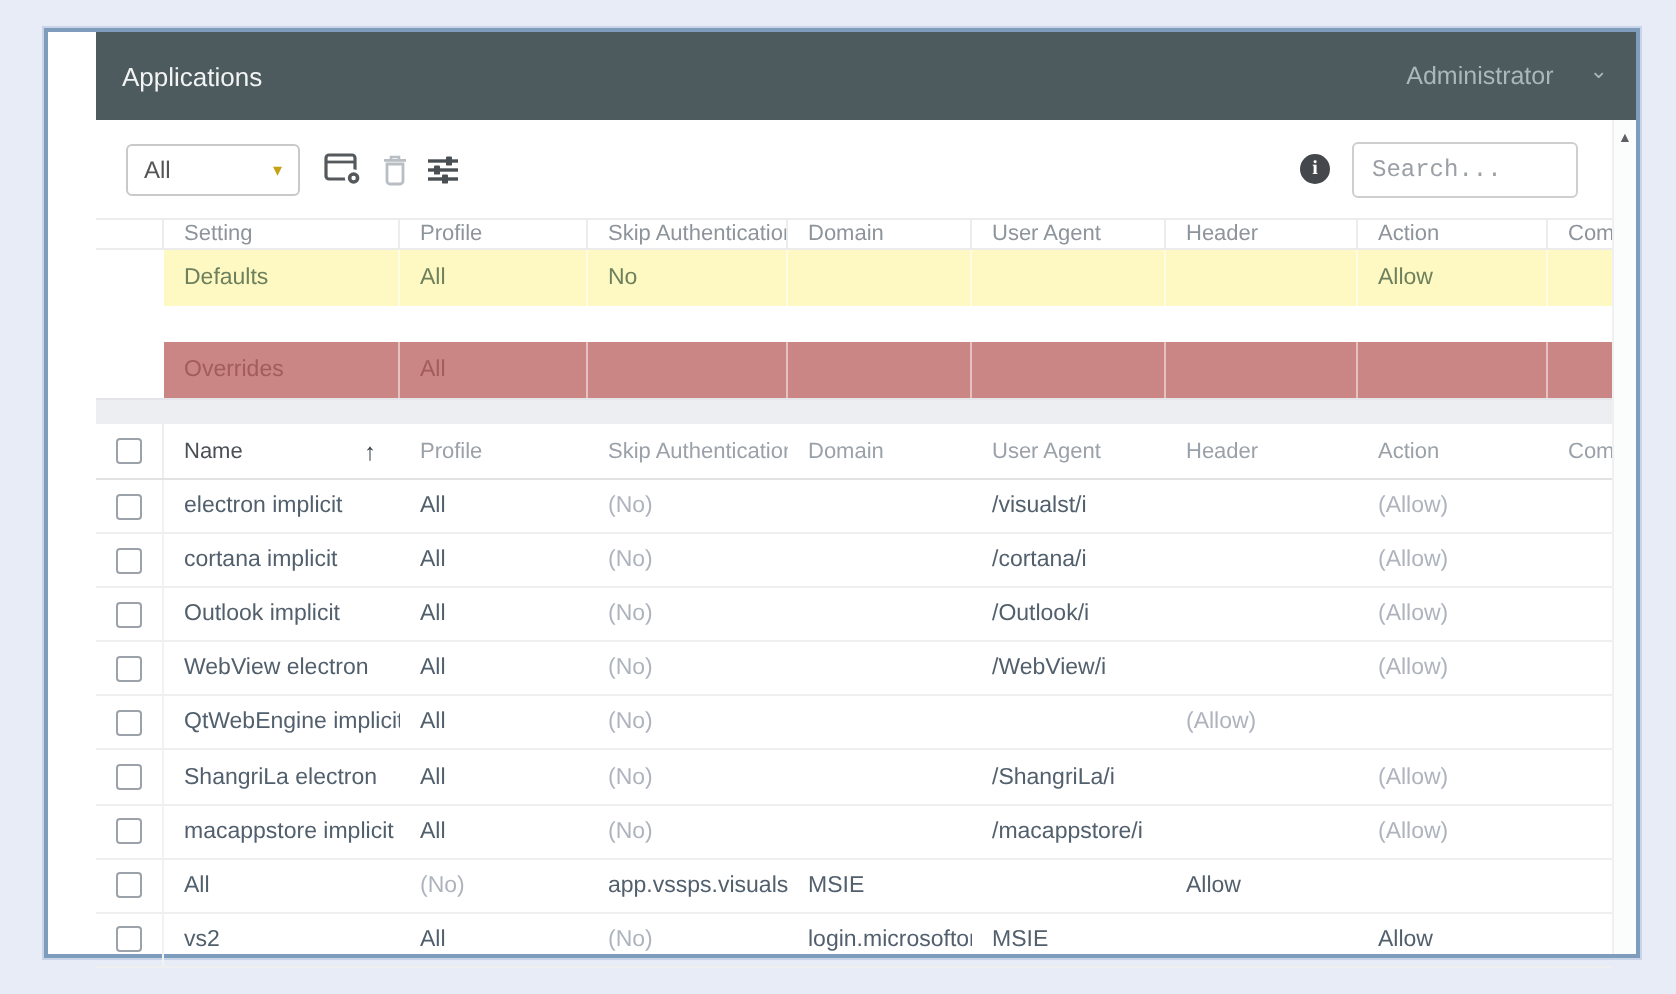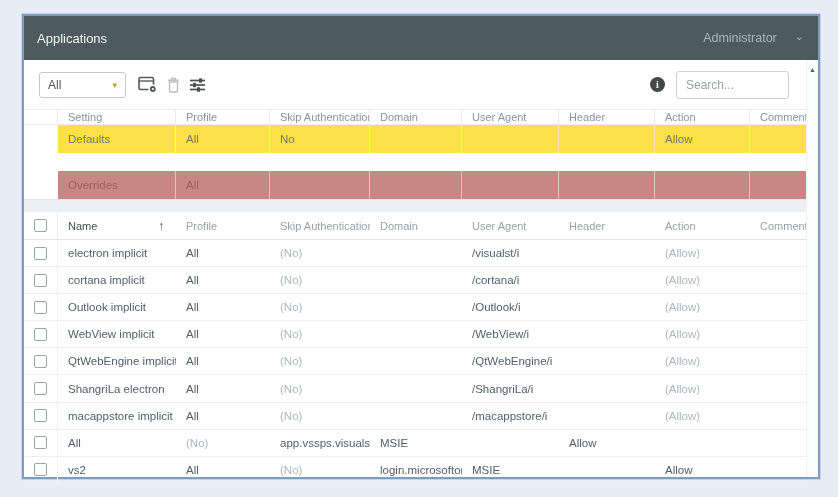--- a/index.html
+++ b/index.html
@@ -8,20 +8,21 @@
     background:#e8ecf7;
     font-family:"Liberation Sans", sans-serif;
     position:relative;
   }
   .panel {
     position:absolute; left:22px; top:14px;
     width:798px; height:465px;
     border:2px solid #7e9dbd;
     background:#fff;
     box-shadow:0 0 0 1px #c9d4e8;
+    padding-left:24px;
   }
   
   .panel-header {
     height:44px; background:#4d5a5e;
     display:flex; align-items:center; justify-content:space-between;
     padding:0 14px 0 13px;
   }
   .panel-title { color:#f2f4f4; font-size:13px; }
   .user-menu { color:#aab8b9; font-size:12.5px; display:flex; align-items:center; gap:18px; cursor:pointer; }
   .user-menu .chev { font-size:11px; line-height:8px; position:relative; top:-2px; }
@@ -46,21 +47,21 @@
   .tb-btn { display:flex; align-items:center; cursor:pointer; }
   .toolbar-right { margin-left:auto; display:flex; align-items:center; gap:11px; padding-right:7px; }
   .info-circle {
     width:15px; height:15px; border-radius:50%; background:#44484c; color:#fff;
     font-size:10px; font-weight:bold; display:flex; align-items:center; justify-content:center;
     font-family:"Liberation Serif", serif;
   }
   .search-input {
     width:113px; height:28px; border:1px solid #cfcfcf; border-radius:3px;
     padding:0 9px; font-size:12px; color:#555; outline:none;
-    font-family:Liberation Sans, sans-serif;
+    font-family:Liberation Mono, monospace;
   }
   .search-input::placeholder { color:#9aa0a6; }
   
   .grid {
     display:grid;
     grid-template-columns:34px 118px 94px 100px 92px 97px 96px 95px minmax(0,1fr);
     align-items:center;
   }
   .cell { padding-left:10px; white-space:nowrap; overflow:hidden; font-size:11.5px; color:#52606d; height:100%; display:flex; align-items:center; }
   .c-select { padding-left:0; justify-content:center; }
@@ -68,21 +69,21 @@
   .checkbox {
     width:13px; height:13px; border:1.5px solid #9ba2aa; border-radius:2px; background:#fff; cursor:pointer;
   }
   
   #defaults-table .thead { height:16px; border-top:1px solid #ececec; border-bottom:1px solid #ececec; }
   #defaults-table .hcell { font-size:11px; color:#8d949b; border-right:1px solid #ececec; }
   #defaults-table .hcell:last-child { border-right:none; }
   #defaults-table .drow { height:28px; }
   #defaults-table .drow .cell { border-right:1px solid rgba(255,255,255,0.5); }
   #defaults-table .drow .cell:last-child { border-right:none; }
-  .row-defaults .cell { background:#fde047; color:#6e805c; }
+  .row-defaults .cell { background:#fef9c3; color:#6e805c; }
   .row-overrides { margin-top:18px; }
   .row-overrides .cell { background:#ca8585; color:#a15c5c; }
   .row-defaults .c-select, .row-overrides .c-select { background:#fff; border-right:none !important; }
   
   .tables-gap { height:13px; background:#eceef1; border-top:1px solid #e3e5e8; }
   
   #apps-table .thead { height:28px; border-bottom:1px solid #e2e2e2; }
   #apps-table .hcell { font-size:11px; color:#9aa1a8;gap:32px; }
   #apps-table .hcell.sorted { color:#4a4f54; justify-content:space-between; padding-right:12px; }
   #apps-table .hcell.sorted span:first-child { color:#4a4f54; }
@@ -267,38 +268,37 @@
             <div class="cell"></div>
             <div class="cell">/Outlook/i</div>
             <div class="cell"></div>
             <div class="cell muted">(Allow)</div>
             <div class="cell"></div>
           </div>
           <div class="grid drow">
             <div class="cell c-select">
               <span class="checkbox"></span>
             </div>
-            <div class="cell">WebView implicit</div>
+            <div class="cell">WebView electron</div>
             <div class="cell">All</div>
             <div class="cell muted">(No)</div>
             <div class="cell"></div>
             <div class="cell">/WebView/i</div>
             <div class="cell"></div>
             <div class="cell muted">(Allow)</div>
             <div class="cell"></div>
           </div>
           <div class="grid drow">
             <div class="cell c-select">
               <span class="checkbox"></span>
             </div>
             <div class="cell">QtWebEngine implicit</div>
             <div class="cell">All</div>
             <div class="cell muted">(No)</div>
             <div class="cell"></div>
-            <div class="cell">/QtWebEngine/i</div>
             <div class="cell"></div>
             <div class="cell muted">(Allow)</div>
             <div class="cell"></div>
           </div>
           <div class="grid drow">
             <div class="cell c-select">
               <span class="checkbox"></span>
             </div>
             <div class="cell">ShangriLa electron</div>
             <div class="cell">All</div>

